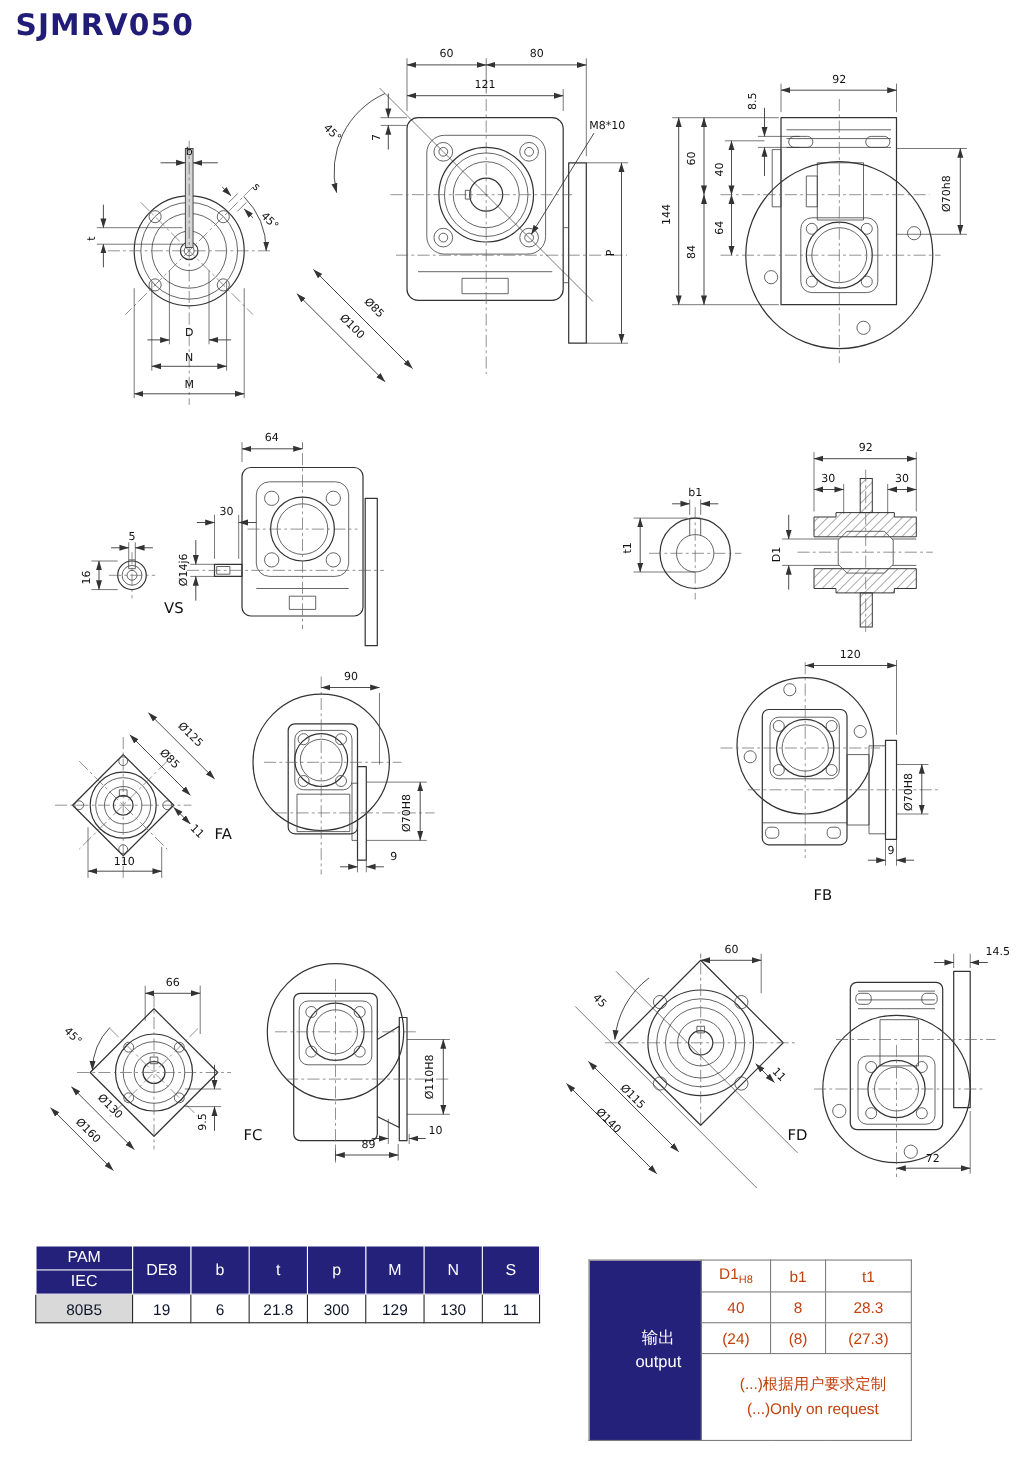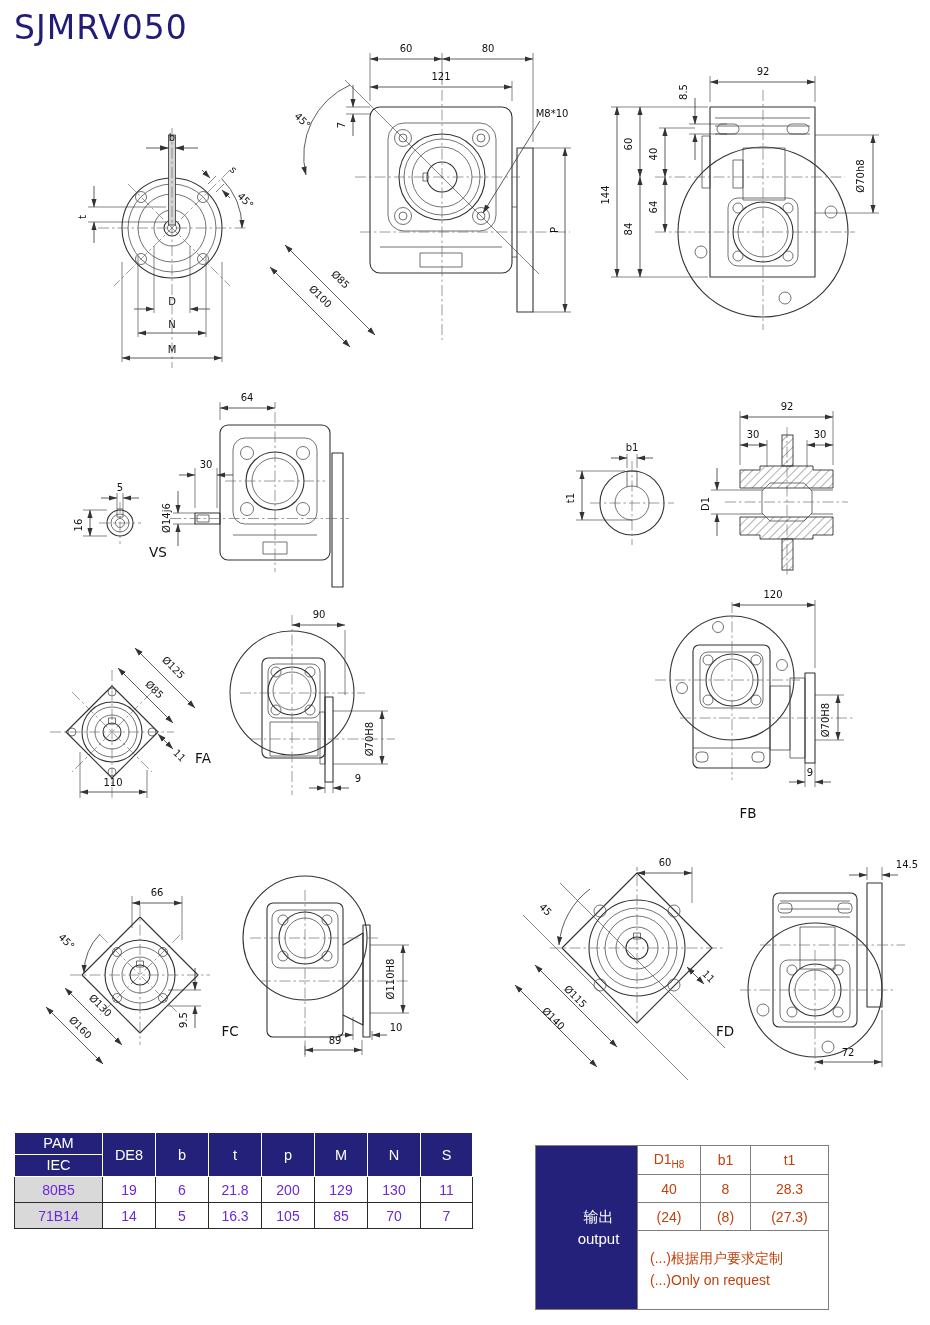--- a/index.html
+++ b/index.html
@@ -1,51 +1,51 @@
 <!DOCTYPE html>
 <html><head>
 <meta charset="utf-8">
 <style>
   html,body{margin:0;padding:0;background:#fff;}
   #page{position:relative;width:930px;height:1325px;background:#ffffff;overflow:hidden;
         font-family:"DejaVu Sans",sans-serif;}
-  #title{position:absolute;left:14px;top:8px;font-size:33px;font-weight:normal;
+  #title{position:absolute;left:14px;top:8px;font-size:27px;font-weight:bold;
          color:#201c77;letter-spacing:1px;}
   svg.draw{position:absolute;overflow:visible;}
   
   .ol{fill:none;stroke:#333;stroke-width:1.1;stroke-linejoin:round;}
   .o2{fill:none;stroke:#444;stroke-width:0.75;stroke-linejoin:round;}
   .cl{fill:none;stroke:#666;stroke-width:0.65;stroke-dasharray:11 3 2.5 3;}
   .dim{fill:none;stroke:#333;stroke-width:0.8;}
   .ext{fill:none;stroke:#333;stroke-width:0.6;}
   .ht{fill:url(#hp);stroke:#333;stroke-width:0.9;}
   text.d{font:10px "DejaVu Sans",sans-serif;fill:#111;text-anchor:middle;}
   text.lbl{font:13.5px "DejaVu Sans",sans-serif;fill:#111;text-anchor:middle;}
   
-  table.pam{position:absolute;left:14px;top:1132px;width:458px;border-collapse:collapse;
+  table.pam{position:absolute;left:32px;top:1132px;width:458px;border-collapse:collapse;
             table-layout:fixed;font-family:"Liberation Sans",sans-serif;}
-  table.pam td{border:1px solid #2b2b2b;text-align:center;font-size:14px;color:#6d28d9;
+  table.pam td{border:1px solid #2b2b2b;text-align:center;font-size:14px;color:#0f172a;
                height:25px;padding:0;}
   table.pam tr.hd td{background:#23217a;color:#fff;border:1.5px solid #fff;
                      font-size:14.5px;height:42px;}
   table.pam td.corner div{height:21px;line-height:21px;}
   table.pam td.corner div.top{border-bottom:1.5px solid #fff;}
   table.pam td.nm{background:#d9d9d9;}
   
   table.out{position:absolute;left:535px;top:1145px;width:293px;border-collapse:collapse;
             table-layout:fixed;font-family:"Liberation Sans",sans-serif;}
   table.out td{border:1px solid #7e7e7e;text-align:center;font-size:14px;color:#c2410c;
                height:27px;padding:0;}
   table.out td.navy{background:#23217a;color:#fff;font-size:15px;}
   table.out td.navy div{line-height:1.45;margin-left:24px;}
   table.out td.oh{height:28px;}
   table.out td.oh sub{font-size:10px;}
   table.out td.note{text-align:left;padding:4px 0 4px 12px;font-size:14px;height:70px;
                     vertical-align:middle;}
-  table.out td.note div{line-height:1.55;}
+  table.out td.note div{line-height:1.55;text-align:center;}
 </style>
 </head>
 <body>
 
 <div id="page">
 
   <svg width="0" height="0" style="position:absolute">
     <defs>
       <marker id="ar" viewBox="0 0 10 8" refX="9.6" refY="4" markerWidth="11" markerHeight="8.8" orient="auto-start-reverse">
           <path d="M0,0.9 L10,4 L0,7.1 Z" fill="#333"></path>
@@ -603,34 +603,24 @@
       <td>p</td>
       <td>M</td>
       <td>N</td>
       <td>S</td>
     </tr>
     <tr>
       <td class="nm">80B5</td>
       <td>19</td>
       <td>6</td>
       <td>21.8</td>
-      <td>200</td>
+      <td>300</td>
       <td>129</td>
       <td>130</td>
       <td>11</td>
-    </tr>
-    <tr>
-      <td class="nm">71B14</td>
-      <td>14</td>
-      <td>5</td>
-      <td>16.3</td>
-      <td>105</td>
-      <td>85</td>
-      <td>70</td>
-      <td>7</td>
     </tr>
   </tbody>
     </table>
 
   <table class="out">
     <colgroup>
         <col style="width:102px">
         <col style="width:63px">
         <col style="width:50px">
         <col style="width:78px">

